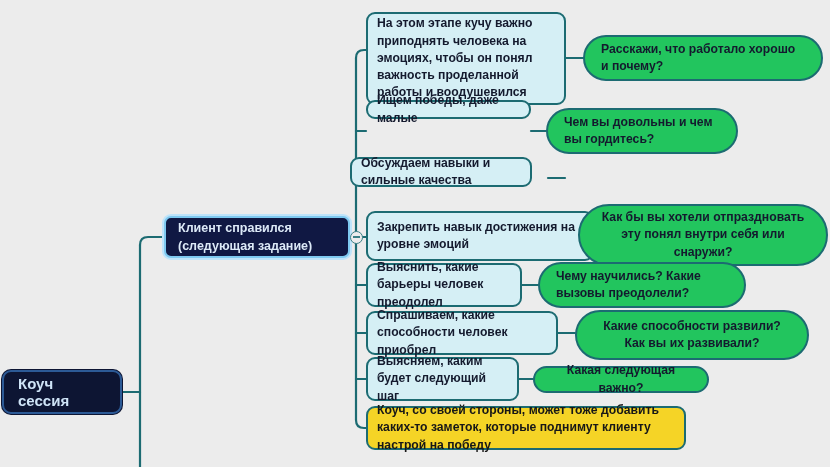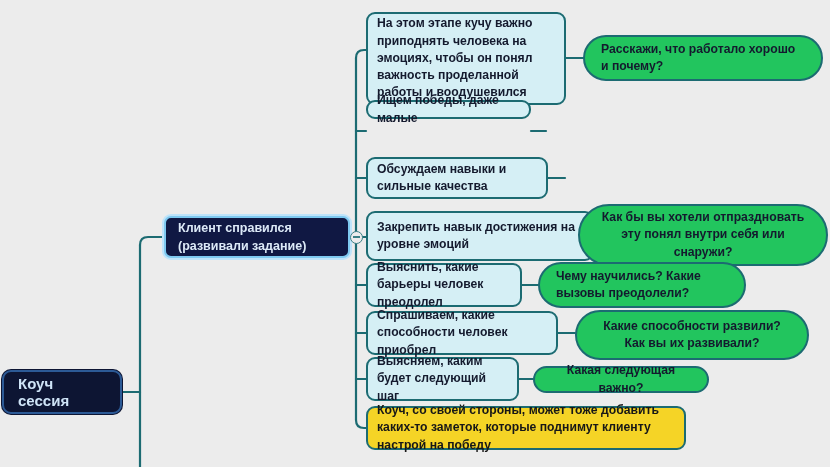--- a/index.html
+++ b/index.html
@@ -123,33 +123,33 @@
       <path d="M558,333 L575,333"></path>
       <path d="M519,379 L533,379"></path>
     </g>
   </svg>
 
   <div class="node root" style="left:2px;top:370px;width:120px;height:44px;">
     <span class="txt">Коуч сессия</span>
   </div>
 
   <div class="node lvl1" style="left:164px;top:216px;width:186px;height:42px;">
-    <span class="txt">Клиент справился (развивали задание)</span>
+    <span class="txt">Клиент справился (следующая задание)</span>
   </div>
   <div class="toggle" style="left:350px;top:231px;"></div>
 
   <div class="node lvl2" style="left:366px;top:12px;width:200px;height:93px;">
     <span class="txt">На этом этапе кучу важно приподнять человека на эмоциях, чтобы он понял важность проделанной работы и воодушевился</span>
   </div>
 
   <div class="node lvl2" style="left:366px;top:100px;width:165px;height:19px;">
     <span class="txt">Ищем победы, даже малые</span>
   </div>
 
-  <div class="node lvl2" style="left:366px;top:157px;width:182px;height:42px;">
+  <div class="node lvl2" style="left:350px;top:157px;width:182px;height:30px;">
     <span class="txt">Обсуждаем навыки и сильные качества</span>
   </div>
 
   <div class="node lvl2" style="left:366px;top:211px;width:228px;height:50px;">
     <span class="txt">Закрепить навык достижения на уровне эмоций</span>
   </div>
 
   <div class="node lvl2" style="left:366px;top:311px;width:192px;height:44px;">
     <span class="txt">Спрашиваем, какие способности человек приобрел</span>
   </div>
@@ -163,20 +163,23 @@
   </div>
 
   <div class="node lvl2 yellow" style="left:366px;top:406px;width:320px;height:44px;">
     <span class="txt">Коуч, со своей стороны, может тоже добавить каких-то заметок, которые поднимут клиенту настрой на победу</span>
   </div>
 
   <div class="node lvl3" style="left:583px;top:35px;width:240px;height:46px;">
     <span class="txt">Расскажи, что работало хорошо и почему?</span>
   </div>
 
+  <div class="node lvl3" style="left:546px;top:108px;width:192px;height:46px;">
+    <span class="txt">Чем вы довольны и чем вы гордитесь?</span>
+  </div>
 
 
   <div class="node lvl3 center" style="left:578px;top:204px;width:250px;height:62px;">
     <span class="txt">Как бы вы хотели отпраздновать эту понял внутри себя или снаружи?</span>
   </div>
 
   <div class="node lvl3" style="left:538px;top:262px;width:208px;height:46px;">
     <span class="txt">Чему научились? Какие вызовы преодолели?</span>
   </div>
 

